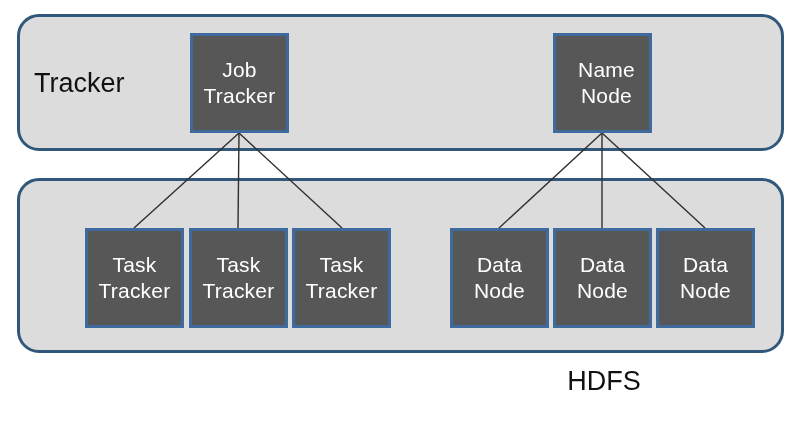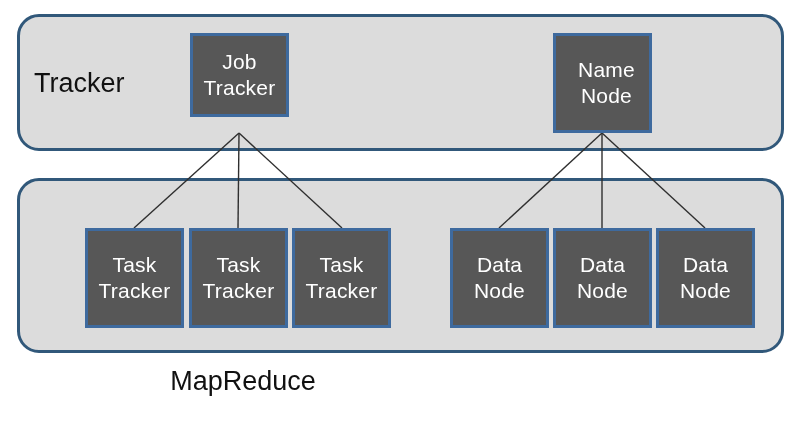--- a/index.html
+++ b/index.html
@@ -76,21 +76,21 @@
   .node .l1, .node .l2 {
     display: block;
     white-space: nowrap;
   }
 
   
   #node-job-tracker {
     left: 190px;
     top: 33px;
     width: 99px;
-    height: 84px;
+    height: 100px;
   }
   #node-name-node {
     left: 553px;
     top: 33px;
     width: 99px;
     height: 100px;
     padding-left: 8px;
   }
 
   
@@ -184,15 +184,15 @@
   </div>
   <div id="node-data-node-2" class="node">
     <span class="l1">Data</span>
     <span class="l2">Node</span>
   </div>
   <div id="node-data-node-3" class="node">
     <span class="l1">Data</span>
     <span class="l2">Node</span>
   </div>
 
-  <div id="caption-mapreduce" class="caption">MapReduce</div>
+  <div id="caption-hdfs" class="caption">HDFS</div>
 
 </div>
 
 </body></html>

